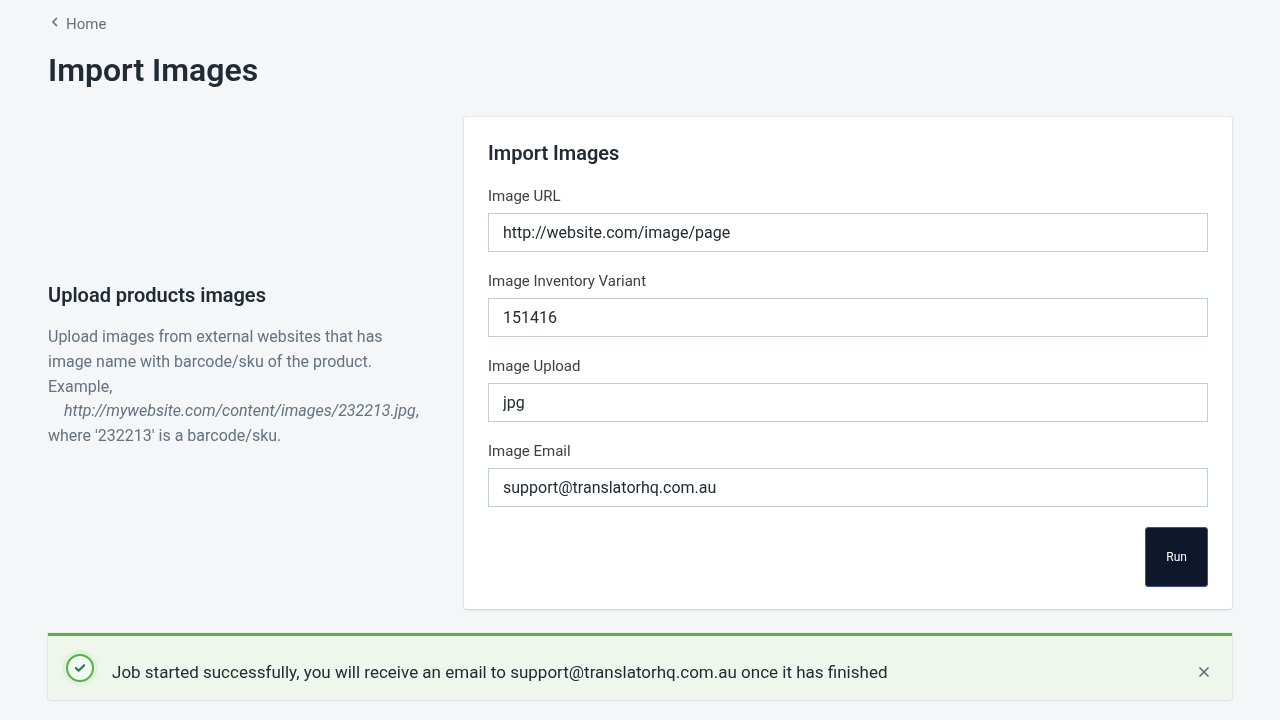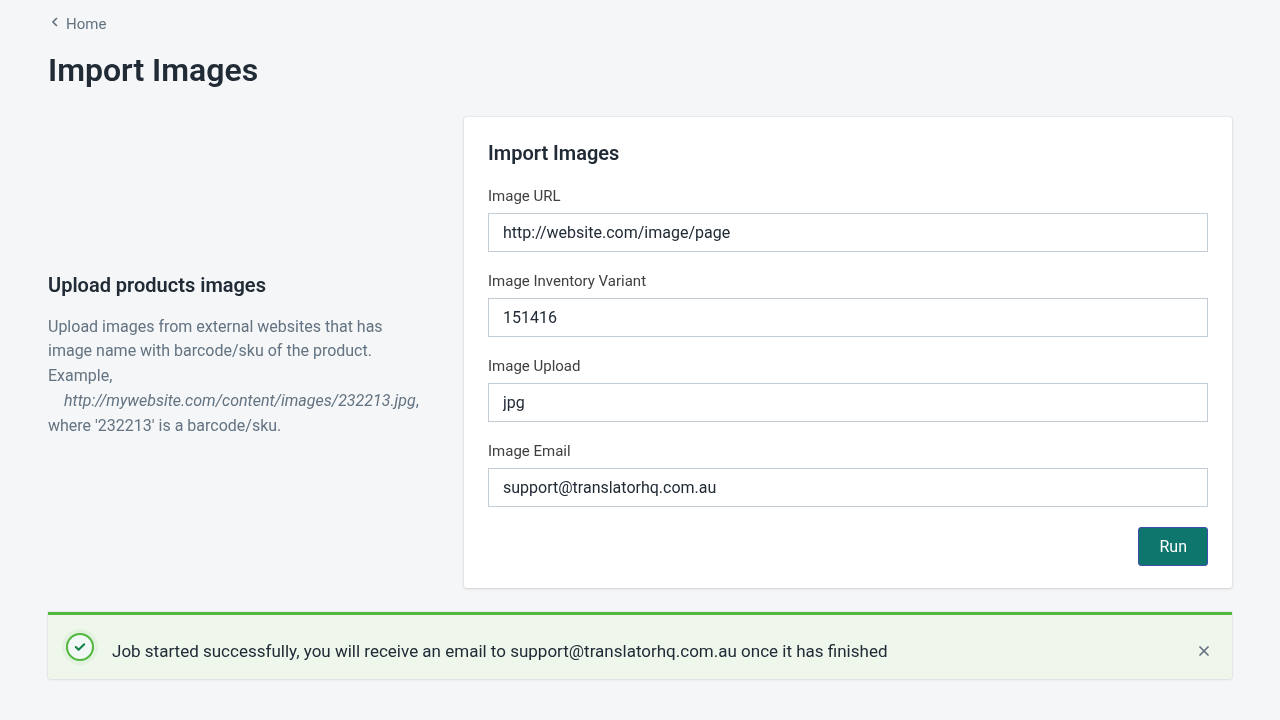--- a/index.html
+++ b/index.html
@@ -85,25 +85,25 @@
     color: #212b36;
     background: #fff;
     font-family: inherit;
   }
   .actions {
     display: flex;
     justify-content: flex-end;
     margin-top: 18px;
   }
   .btn-primary {
-    background: #0f766e;
+    background: #0f172a;
     color: #fff;
     border: 1px solid #3f4eae;
-    font-size: 16px;
-    padding: 9px 20px;
+    font-size: 12px;
+    padding: 22px 20px;
     border-radius: 3px;
     cursor: pointer;
     font-family: inherit;
   }
   .banner {
     margin-top: 24px;
     background: #eff7ed;
     border-top: 3px solid #50b83c;
     border-radius: 0 0 3px 3px;
     box-shadow: 0 0 0 1px rgba(63,63,68,0.05), 0 1px 3px 0 rgba(63,63,68,0.08);

